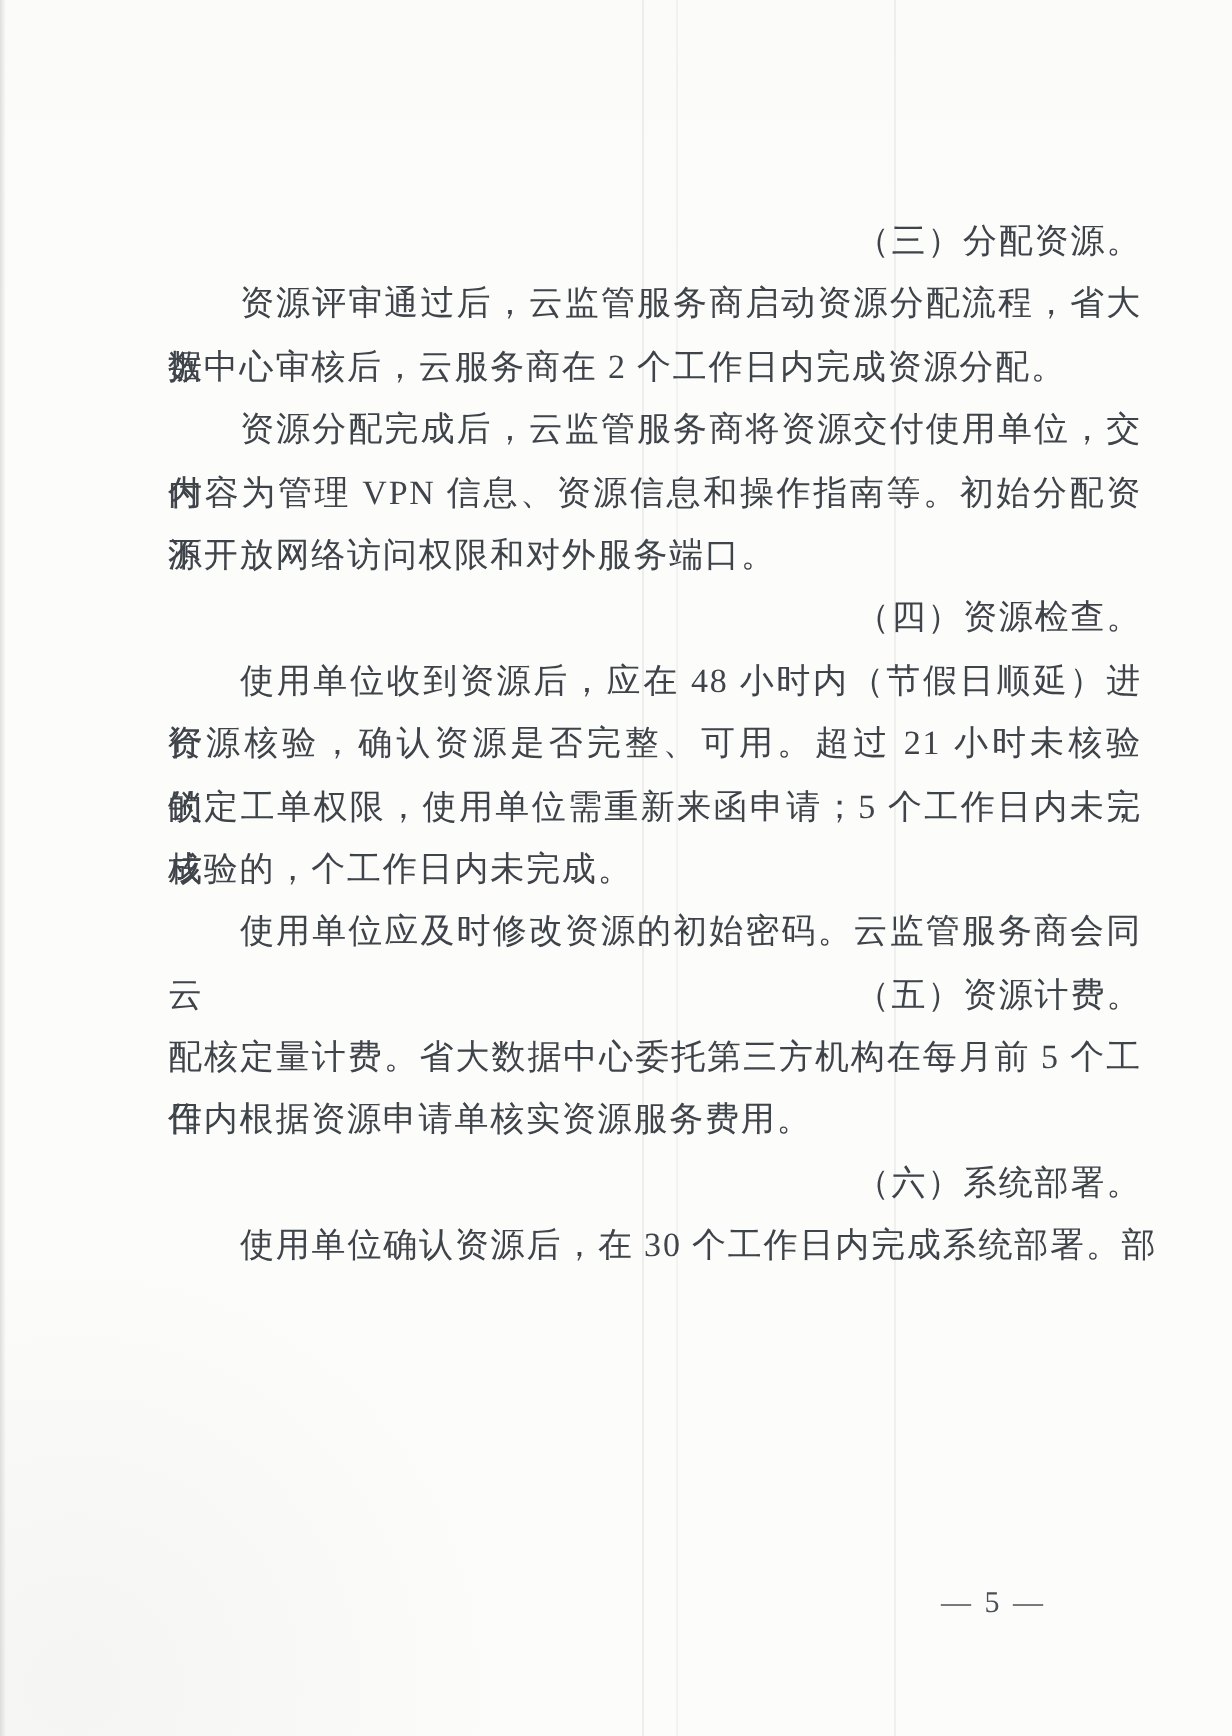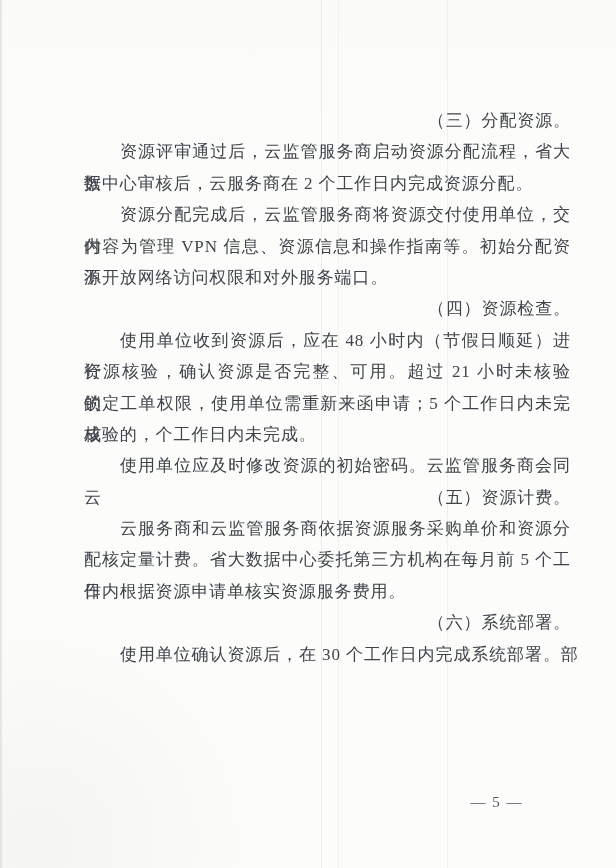--- a/index.html
+++ b/index.html
@@ -90,21 +90,20 @@
     <div class="ln ind fill">资源分配完成后，云监管服务商将资源交付使用单位，交付</div>
     <div class="ln fill">内容为管理 VPN 信息、资源信息和操作指南等。初始分配资源</div>
     <div class="ln">不开放网络访问权限和对外服务端口。</div>
     <div class="ln ind">（四）资源检查。</div>
     <div class="ln ind fill">使用单位收到资源后，应在 48 小时内（节假日顺延）进行</div>
     <div class="ln fill">资源核验，确认资源是否完整、可用。超过 21 小时未核验的，</div>
     <div class="ln fill">锁定工单权限，使用单位需重新来函申请；5 个工作日内未完成</div>
     <div class="ln">核验的，个工作日内未完成。</div>
     <div class="ln ind fill">使用单位应及时修改资源的初始密码。云监管服务商会同云</div>
     <div class="ln ind">（五）资源计费。</div>
-    <div class="ln ind fill">云服务商和云监管服务商依据资源服务采购单价和资源分</div>
     <div class="ln fill">配核定量计费。省大数据中心委托第三方机构在每月前 5 个工作</div>
     <div class="ln">日内根据资源申请单核实资源服务费用。</div>
     <div class="ln ind">（六）系统部署。</div>
     <div class="ln ind">使用单位确认资源后，在 30 个工作日内完成系统部署。部</div>
   </div>
 
   <div class="page-num">— 5 —</div>
 
 </div>
 

